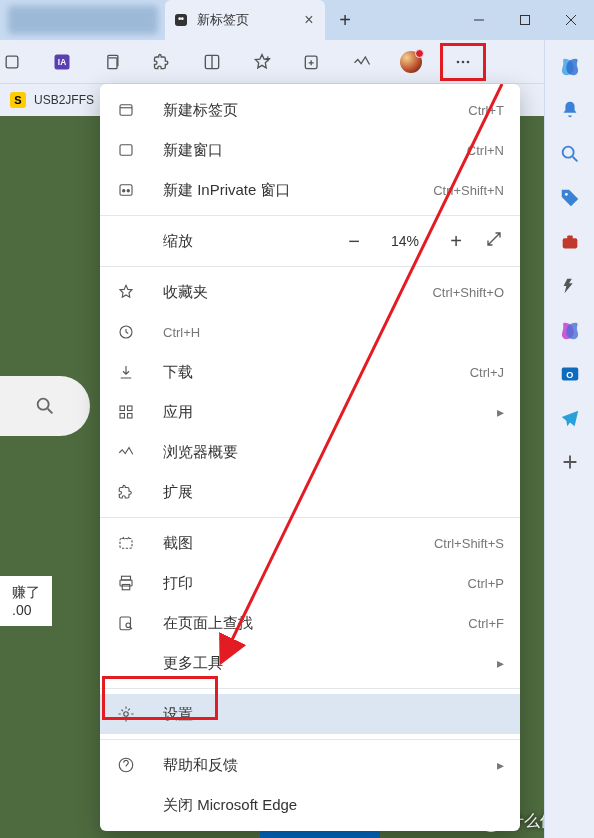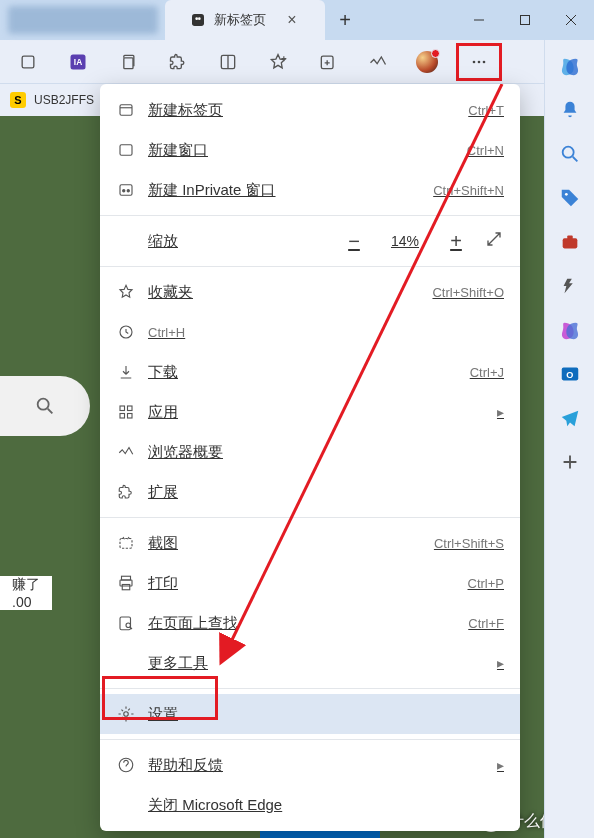--- a/index.html
+++ b/index.html
@@ -21,37 +21,37 @@
   }
   .tit-left { flex: 0 0 165px; display:flex; align-items:center;}
   .tit-left .blur { width:150px; height:28px; margin-left:8px; background:#9db9d8; filter:blur(3px); border-radius:4px;}
   .tab {
     flex: 0 0 160px;
     background: #e9eef8;
     border-top-left-radius: 6px;
     border-top-right-radius: 6px;
     display: flex;
     align-items: center;
-    padding: 0 25px;
+    padding: 0 8px;
     gap: 8px;
     color: #333;
   }
   .tab svg.favicon { width:16px; height:16px; }
   .tab-title { flex:1; font-size:13px; }
   .tab-close { width:16px; color:#555; font-size:16px; text-align:center;}
   .tab-add { width:40px; display:flex; align-items:center; justify-content:center; color:#333; font-size:20px;}
   .tit-right { flex:1; display:flex; justify-content:flex-end; }
   .win-btn { width:46px; display:flex; align-items:center; justify-content:center; color:#333;}
   
   .toolbar {
     height: 44px;
     background: #e9eef8;
     display: flex;
     align-items: center;
-    padding: 0 16px;
+    padding: 0 0;
     gap: 26px;
     border-bottom: 1px solid #d0dced;
   }
   .tb-btn { width:24px; height:24px; display:flex; align-items:center; justify-content:center; color:#444;}
   .tb-btn svg{width:20px;height:20px;}
   .avatar { width:22px; height:22px; border-radius:50%; background: radial-gradient(circle at 30% 30%, #f6d08a 0%, #b94a2a 60%, #3b1f1a 100%); position:relative;}
   .avatar::after{content:"";position:absolute;top:-2px;right:-2px;width:7px;height:7px;background:#e31b23;border-radius:50%;border:1px solid #e9eef8;}
   .more-btn-wrap { border:3px solid #e31b23; padding:4px 8px; margin-left:-8px;}
   
   .bmbar {
@@ -62,21 +62,21 @@
     color:#333; font-size:12px;
   }
   .bmicon{width:16px;height:16px;background:#ffcc00;border-radius:3px;display:flex;align-items:center;justify-content:center;font-weight:bold;font-size:11px;color:#000;}
   
   .content {
     position: relative;
     height: calc(838px - 40px - 44px - 32px);
     background: #4e6b3f;
   }
   .content .green-left{position:absolute;left:0;top:260px;width:90px;height:60px;background:#f1f1f1;border-radius:0 30px 30px 0;display:flex;align-items:center;justify-content:center;}
-  .content .earn{position:absolute;left:0;top:460px;background:#fff;padding:0 12px;font-size:14px;color:#333;}
+  .content .earn{position:absolute;left:0;top:460px;background:#fff;padding:8px 12px;font-size:14px;color:#333;}
   .content .earn .n{font-weight:normal;}
   .content .on{position:absolute;left:260px;bottom:0;height:70px;width:120px;background:#0067c0;color:#fff;font-size:40px;font-weight:bold;display:flex;align-items:center;justify-content:center;}
   .watermark{position:absolute;right:6px;bottom:6px;color:#fff;font-size:16px;display:flex;align-items:center;gap:6px;text-shadow:0 0 4px #000;}
   .watermark .wm-icon{width:22px;height:22px;background:#fff;color:#333;border-radius:50%;display:flex;align-items:center;justify-content:center;font-weight:bold;font-size:14px;}
   
   .menu {
     position: absolute;
     top: 84px;
     left: 100px;
     width: 420px;
@@ -84,22 +84,21 @@
     border-radius: 6px;
     box-shadow: 0 8px 24px rgba(0,0,0,0.25);
     padding: 6px 0;
     color: #333;
   }
   .mitem {
     display:flex;
     align-items:center;
     height: 40px;
     padding: 0 16px;
-    gap: 12px;
-    text-decoration: underline;
+    gap: 27px;
   }
   .mitem .micon{width:20px;display:flex;justify-content:center;color:#555;}
   .mitem .micon svg{width:18px;height:18px;}
   .mitem .mlabel{flex:1;font-size:15px;}
   .mitem .mshort{color:#777;font-size:13px;}
   .mitem .mchev{color:#777;}
   .msep{height:1px;background:#e3e6ea;margin:5px 0;}
   .mitem.zoom .zctrl{display:flex;align-items:center;gap:18px;}
   .mitem.zoom .zctrl .zbtn{font-size:20px;color:#444;width:20px;text-align:center;}
   .mitem.zoom .zval{min-width:46px;text-align:center;}

